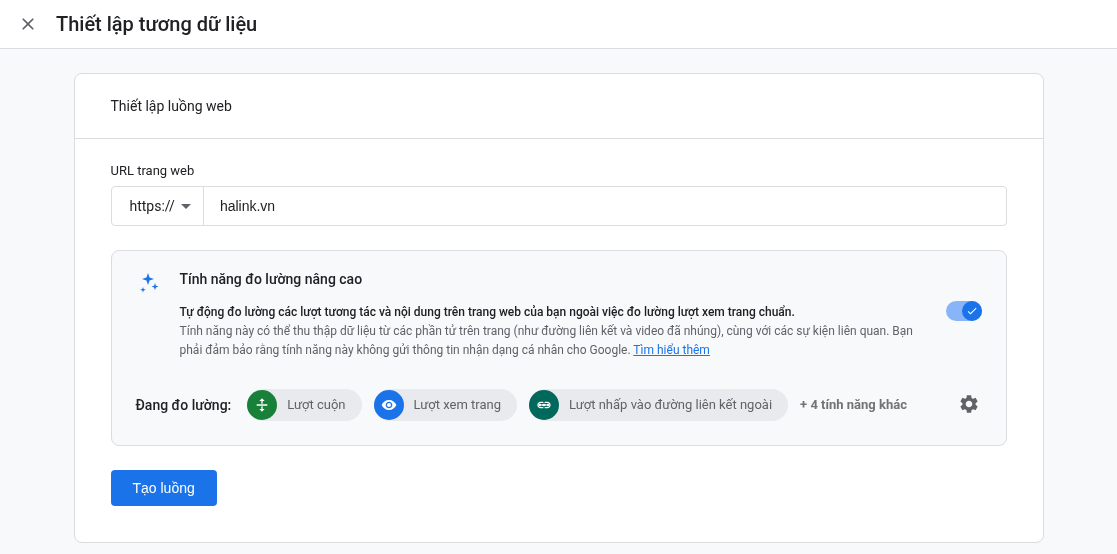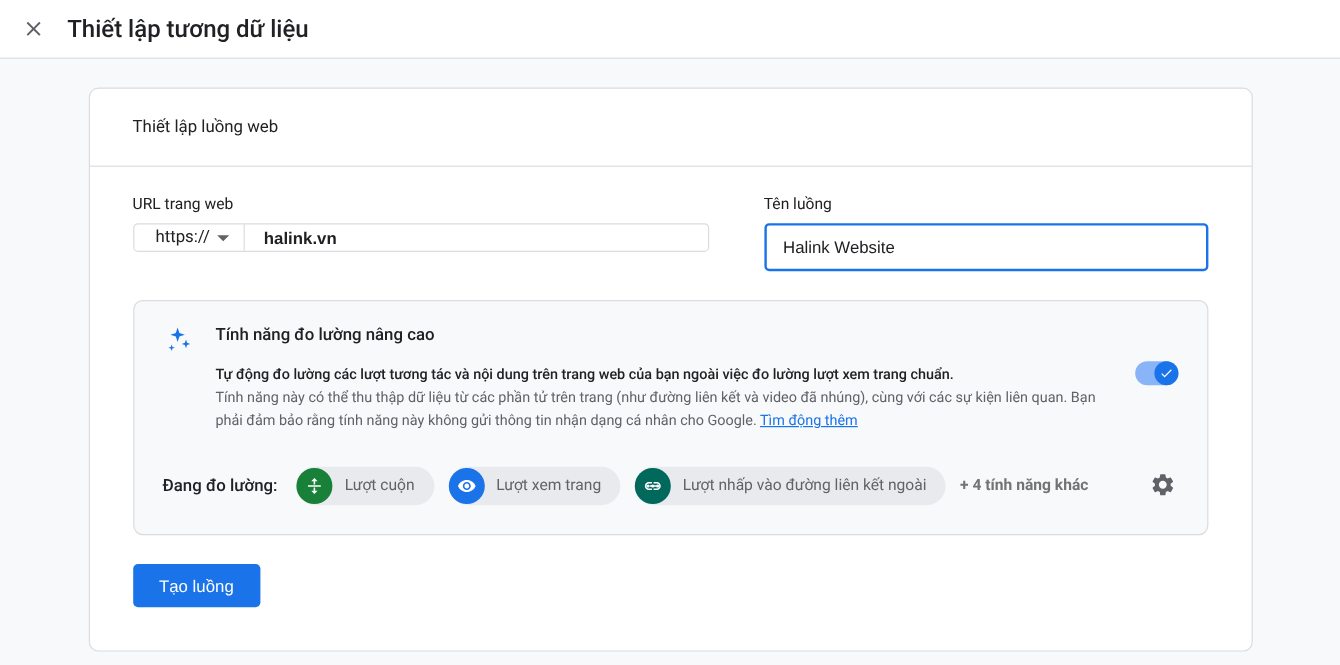--- a/index.html
+++ b/index.html
@@ -65,21 +65,21 @@
     .form-group.url-group { flex: 1; }
     .form-group.name-group { width: 370px; }
     .form-label {
       font-size: 13px;
       color: #202124;
     }
     .url-input-wrapper {
       display: flex;
       border: 1px solid #dadce0;
       border-radius: 4px;
-      height: 24px;
+      height: 40px;
     }
     .protocol-select {
       display: flex;
       align-items: center;
       gap: 6px;
       padding: 0 12px 0 18px;
       border-right: 1px solid #dadce0;
       color: #202124;
       cursor: pointer;
       font-size: 14px;
@@ -92,21 +92,20 @@
       border-top: 5px solid #5f6368;
     }
     .url-input {
       flex: 1;
       border: none;
       outline: none;
       padding: 0 16px;
       font-size: 14px;
       color: #202124;
       background: transparent;
-      font-weight: bold;
     }
     .text-input {
       height: 40px;
       border: 2px solid #1a73e8;
       border-radius: 4px;
       padding: 0 14px;
       font-size: 14px;
       color: #202124;
       outline: none;
     }
@@ -265,39 +264,35 @@
       <div class="form-group url-group">
         <label class="form-label">URL trang web</label>
         <div class="url-input-wrapper">
           <div class="protocol-select">
             <span>https://</span>
             <span class="dropdown-arrow"></span>
           </div>
           <input class="url-input" type="text" value="halink.vn" style="">
         </div>
       </div>
-      <div class="form-group name-group">
-        <label class="form-label">Tên luồng</label>
-        <input class="text-input" type="text" value="Halink Website" style="">
-      </div>
     </div>
 
     <div class="enhanced-card">
       <div class="enhanced-top">
         <div class="sparkle-icon">
           <svg viewBox="0 0 24 24" fill="currentColor">
               <path d="M12 2l1.5 4.5L18 8l-4.5 1.5L12 14l-1.5-4.5L6 8l4.5-1.5L12 2zm7 10l.9 2.7L22.6 15.6l-2.7.9L19 19.2l-.9-2.7L15.4 15.6l2.7-.9L19 12zm-12 4l.7 2.1 2.1.7-2.1.7L7 21.6l-.7-2.1-2.1-.7 2.1-.7L7 16z"></path>
             </svg>
         </div>
         <div class="enhanced-body">
           <div class="enhanced-title">Tính năng đo lường nâng cao</div>
           <div class="enhanced-desc">Tự động đo lường các lượt tương tác và nội dung trên trang web của bạn ngoài việc đo lường lượt xem trang chuẩn.</div>
           <div class="enhanced-note">
             <span>Tính năng này có thể thu thập dữ liệu từ các phần tử trên trang (như đường liên kết và video đã nhúng), cùng với các sự kiện liên quan. Bạn phải đảm bảo rằng tính năng này không gửi thông tin nhận dạng cá nhân cho Google.</span>
-            <a class="learn-more">Tìm động thêm</a>
+            <a class="learn-more">Tìm hiểu thêm</a>
           </div>
         </div>
         <div class="toggle">
           <div class="toggle-thumb">
             <svg class="toggle-check" viewBox="0 0 24 24">
                 <path d="M9 16.17L4.83 12l-1.42 1.41L9 19 21 7l-1.41-1.41z"></path>
               </svg>
           </div>
         </div>
       </div>

